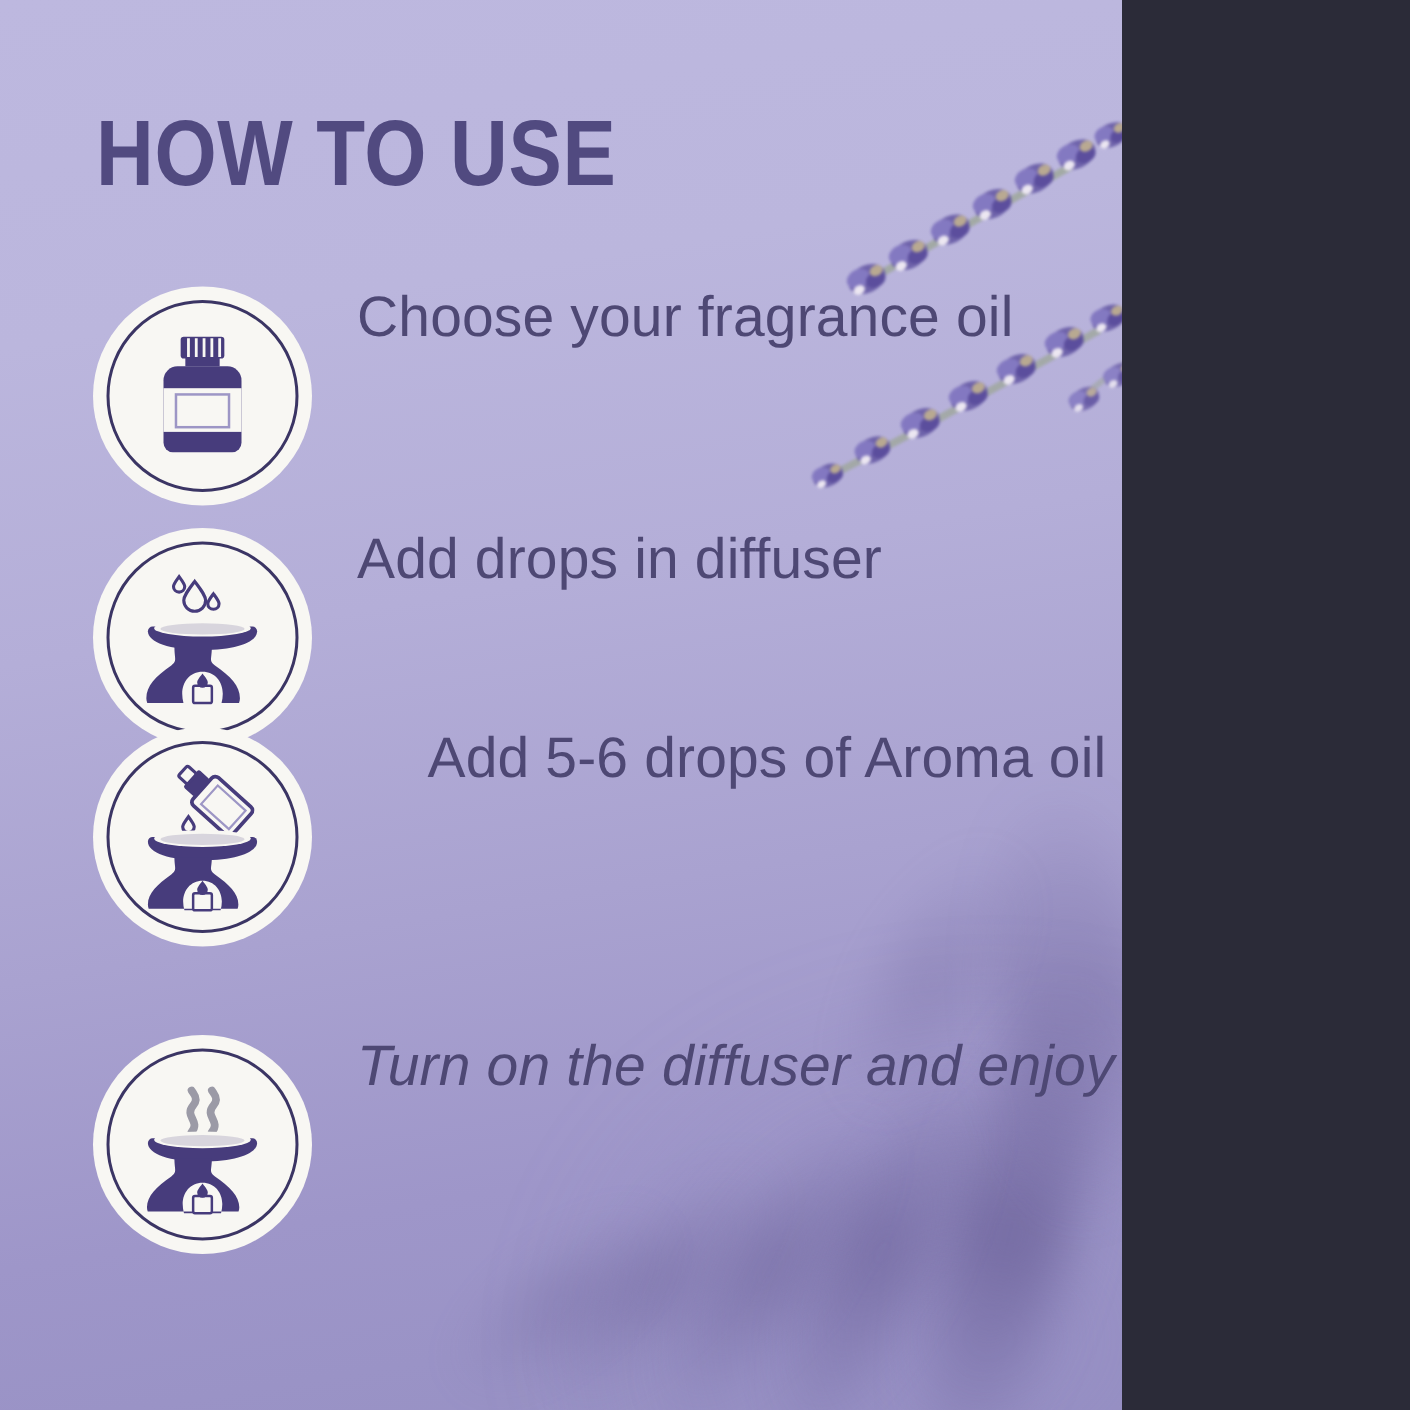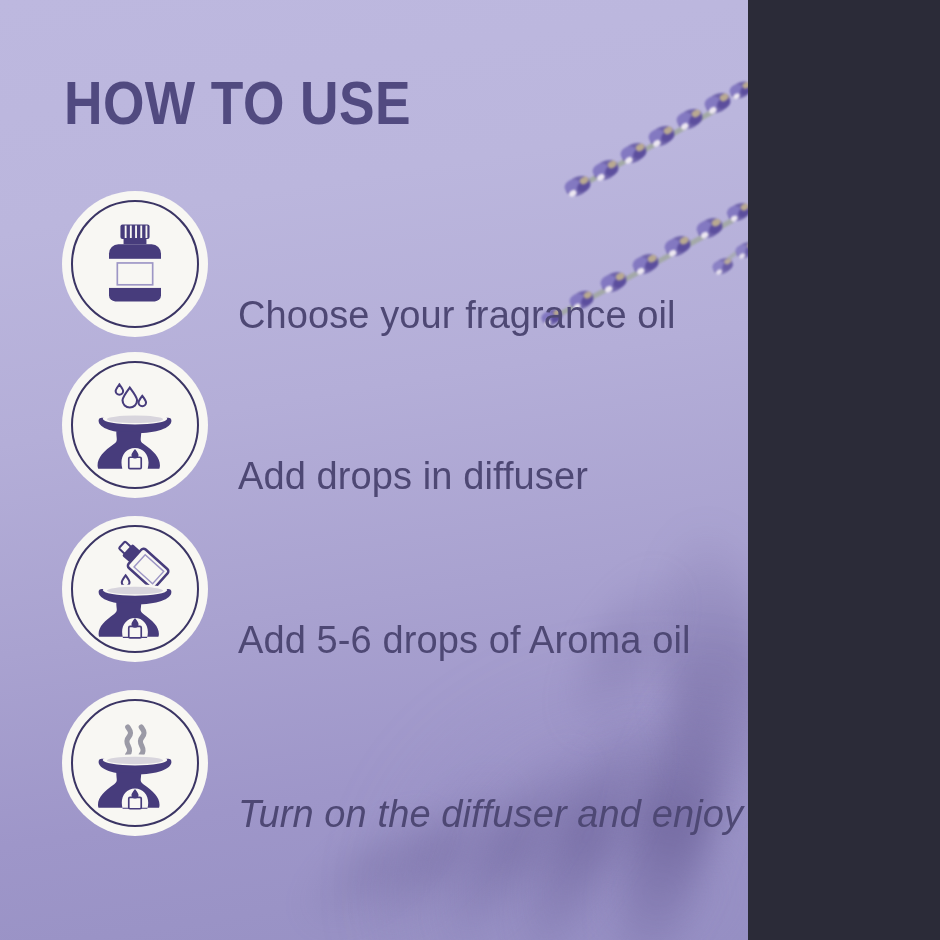--- a/index.html
+++ b/index.html
@@ -79,25 +79,25 @@
   
   .steps {
     position: absolute;
     left: 0; top: 0;
     width: 100%;
   }
   .step {
     position: absolute;
     left: 62px;
     display: flex;
-    align-items: flex-end;
+    align-items: flex-start;
   }
   .step-1 { top: 191px; }
   .step-2 { top: 352px; }
-  .step-3 { top: 516px; }
+  .step-3 { top: 485px; gap: 47px; }
   .step-4 { top: 690px; font-style: italic; }
 
   .badge {
     position: relative;
     width: 146px;
     height: 146px;
     border-radius: 50%;
     background: #f8f7f3;
     box-shadow: 0 0 0 0px rgba(0,0,0,0);
     flex: 0 0 auto;

